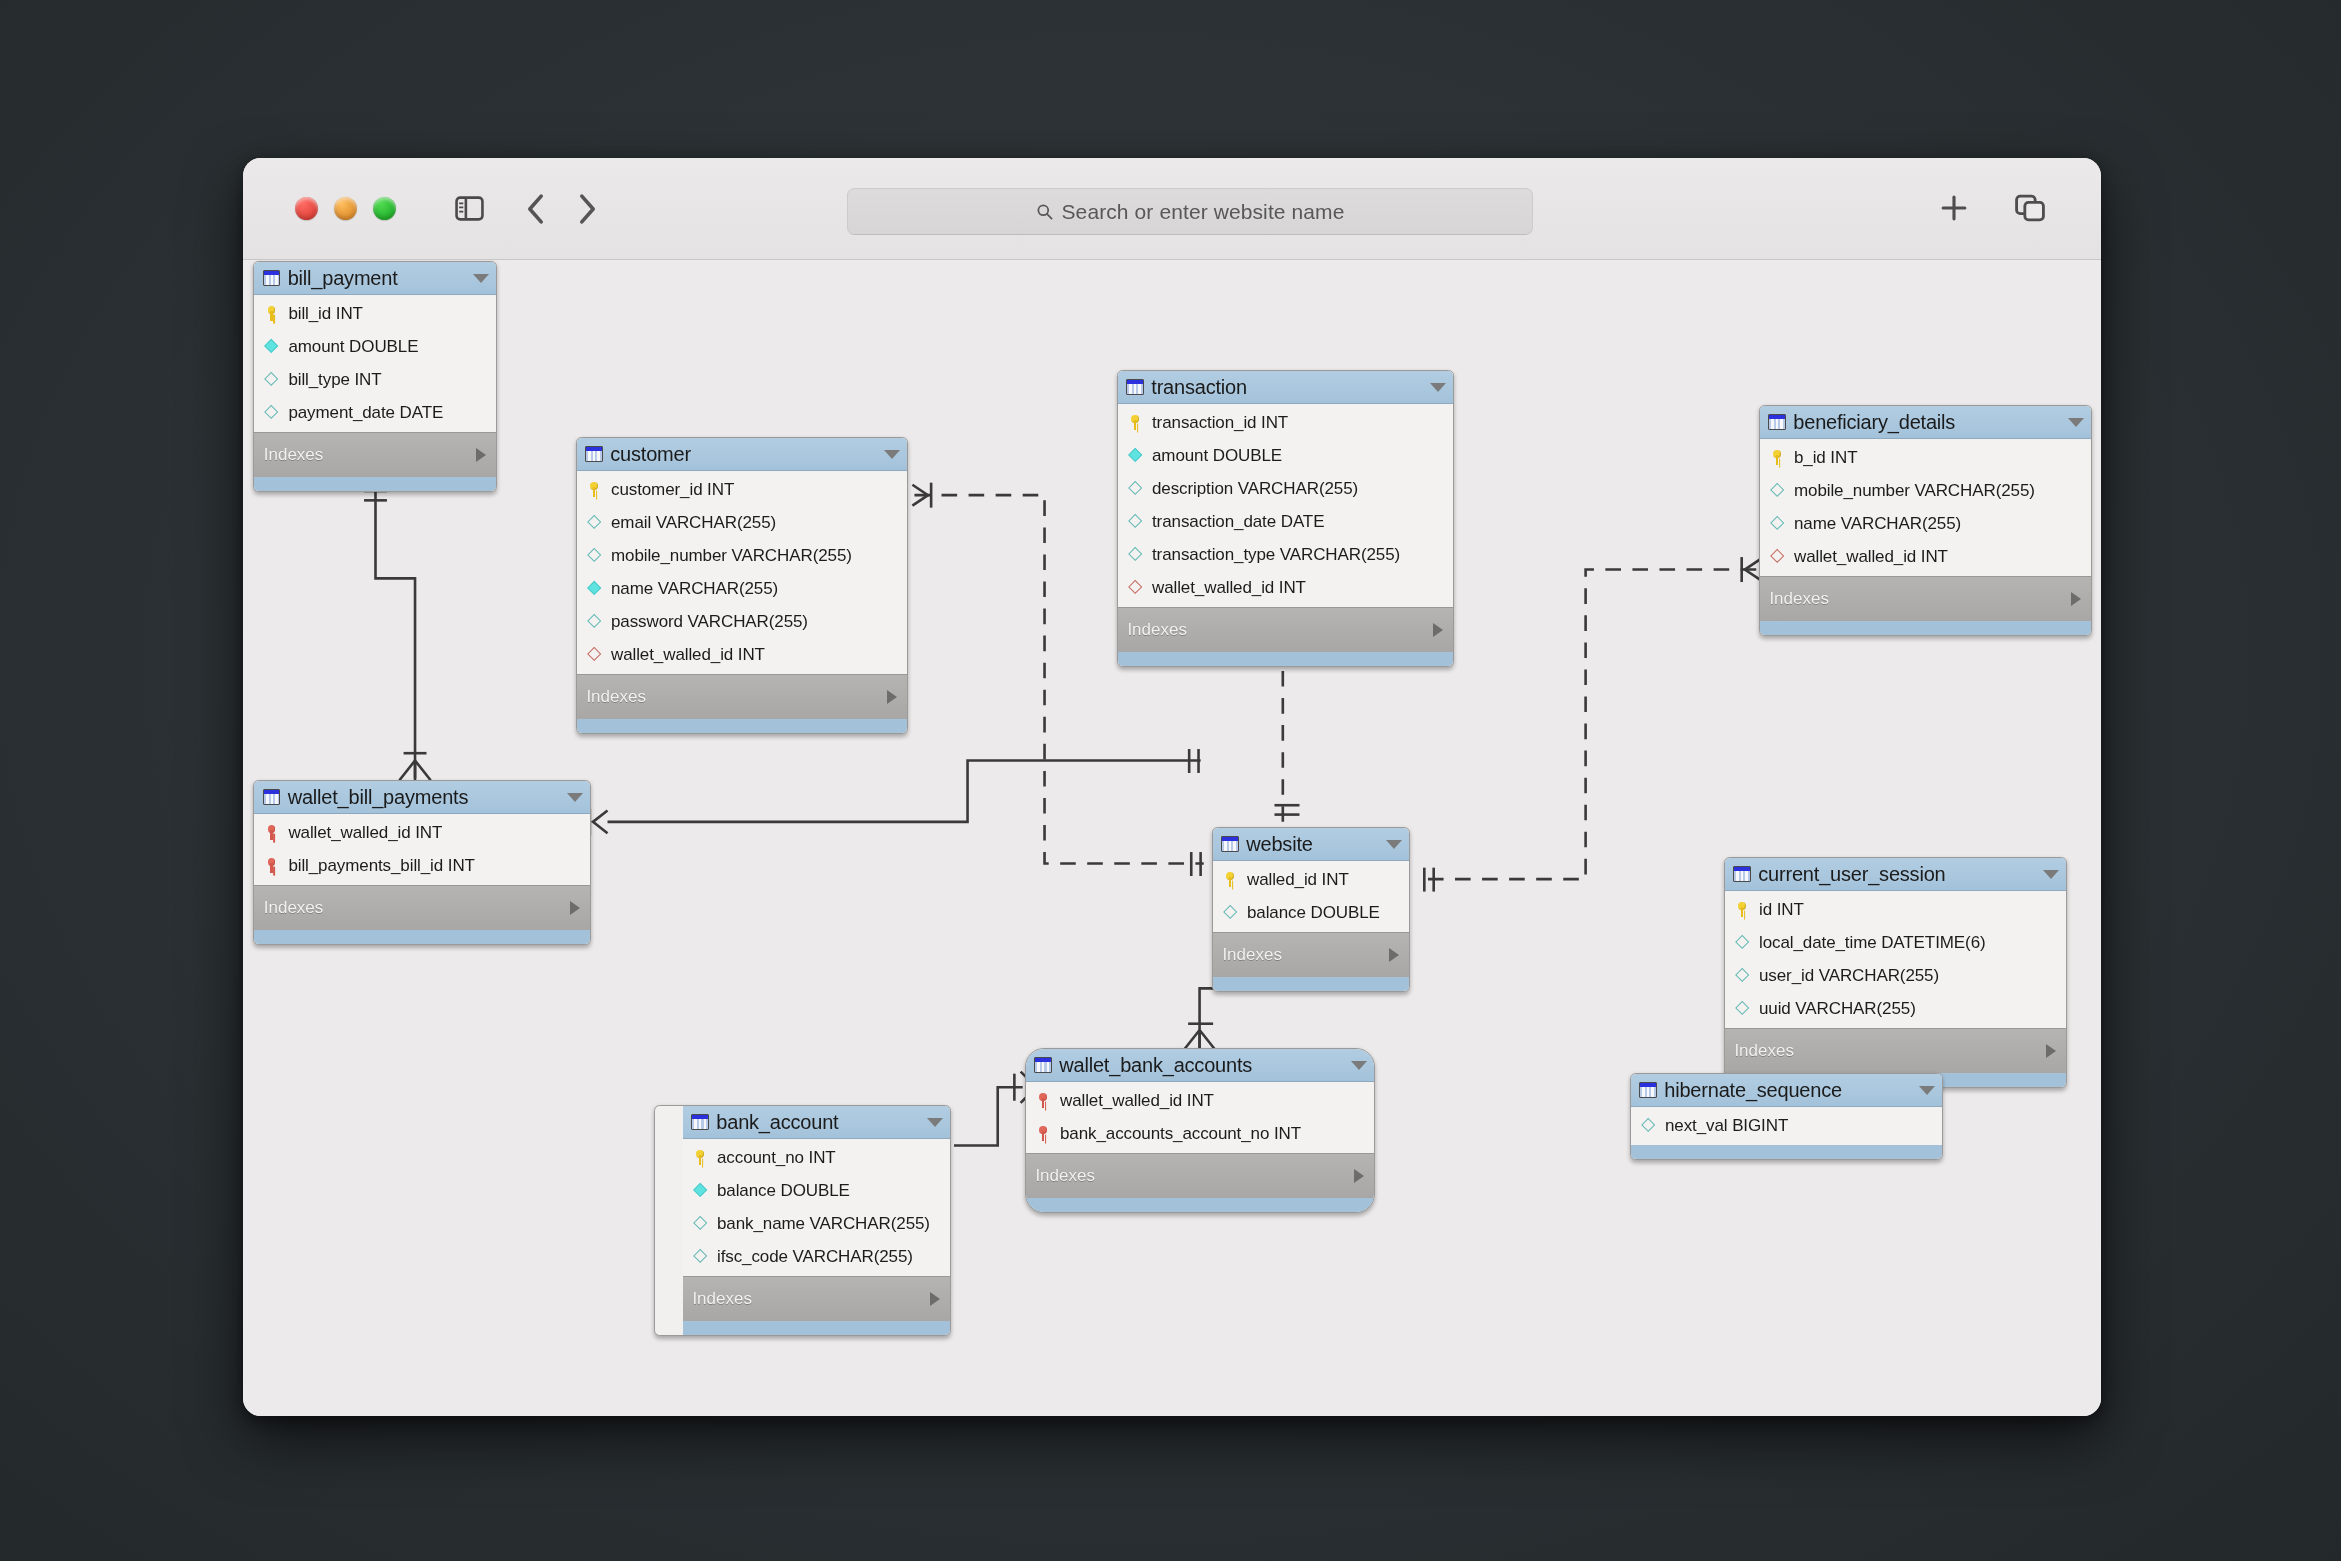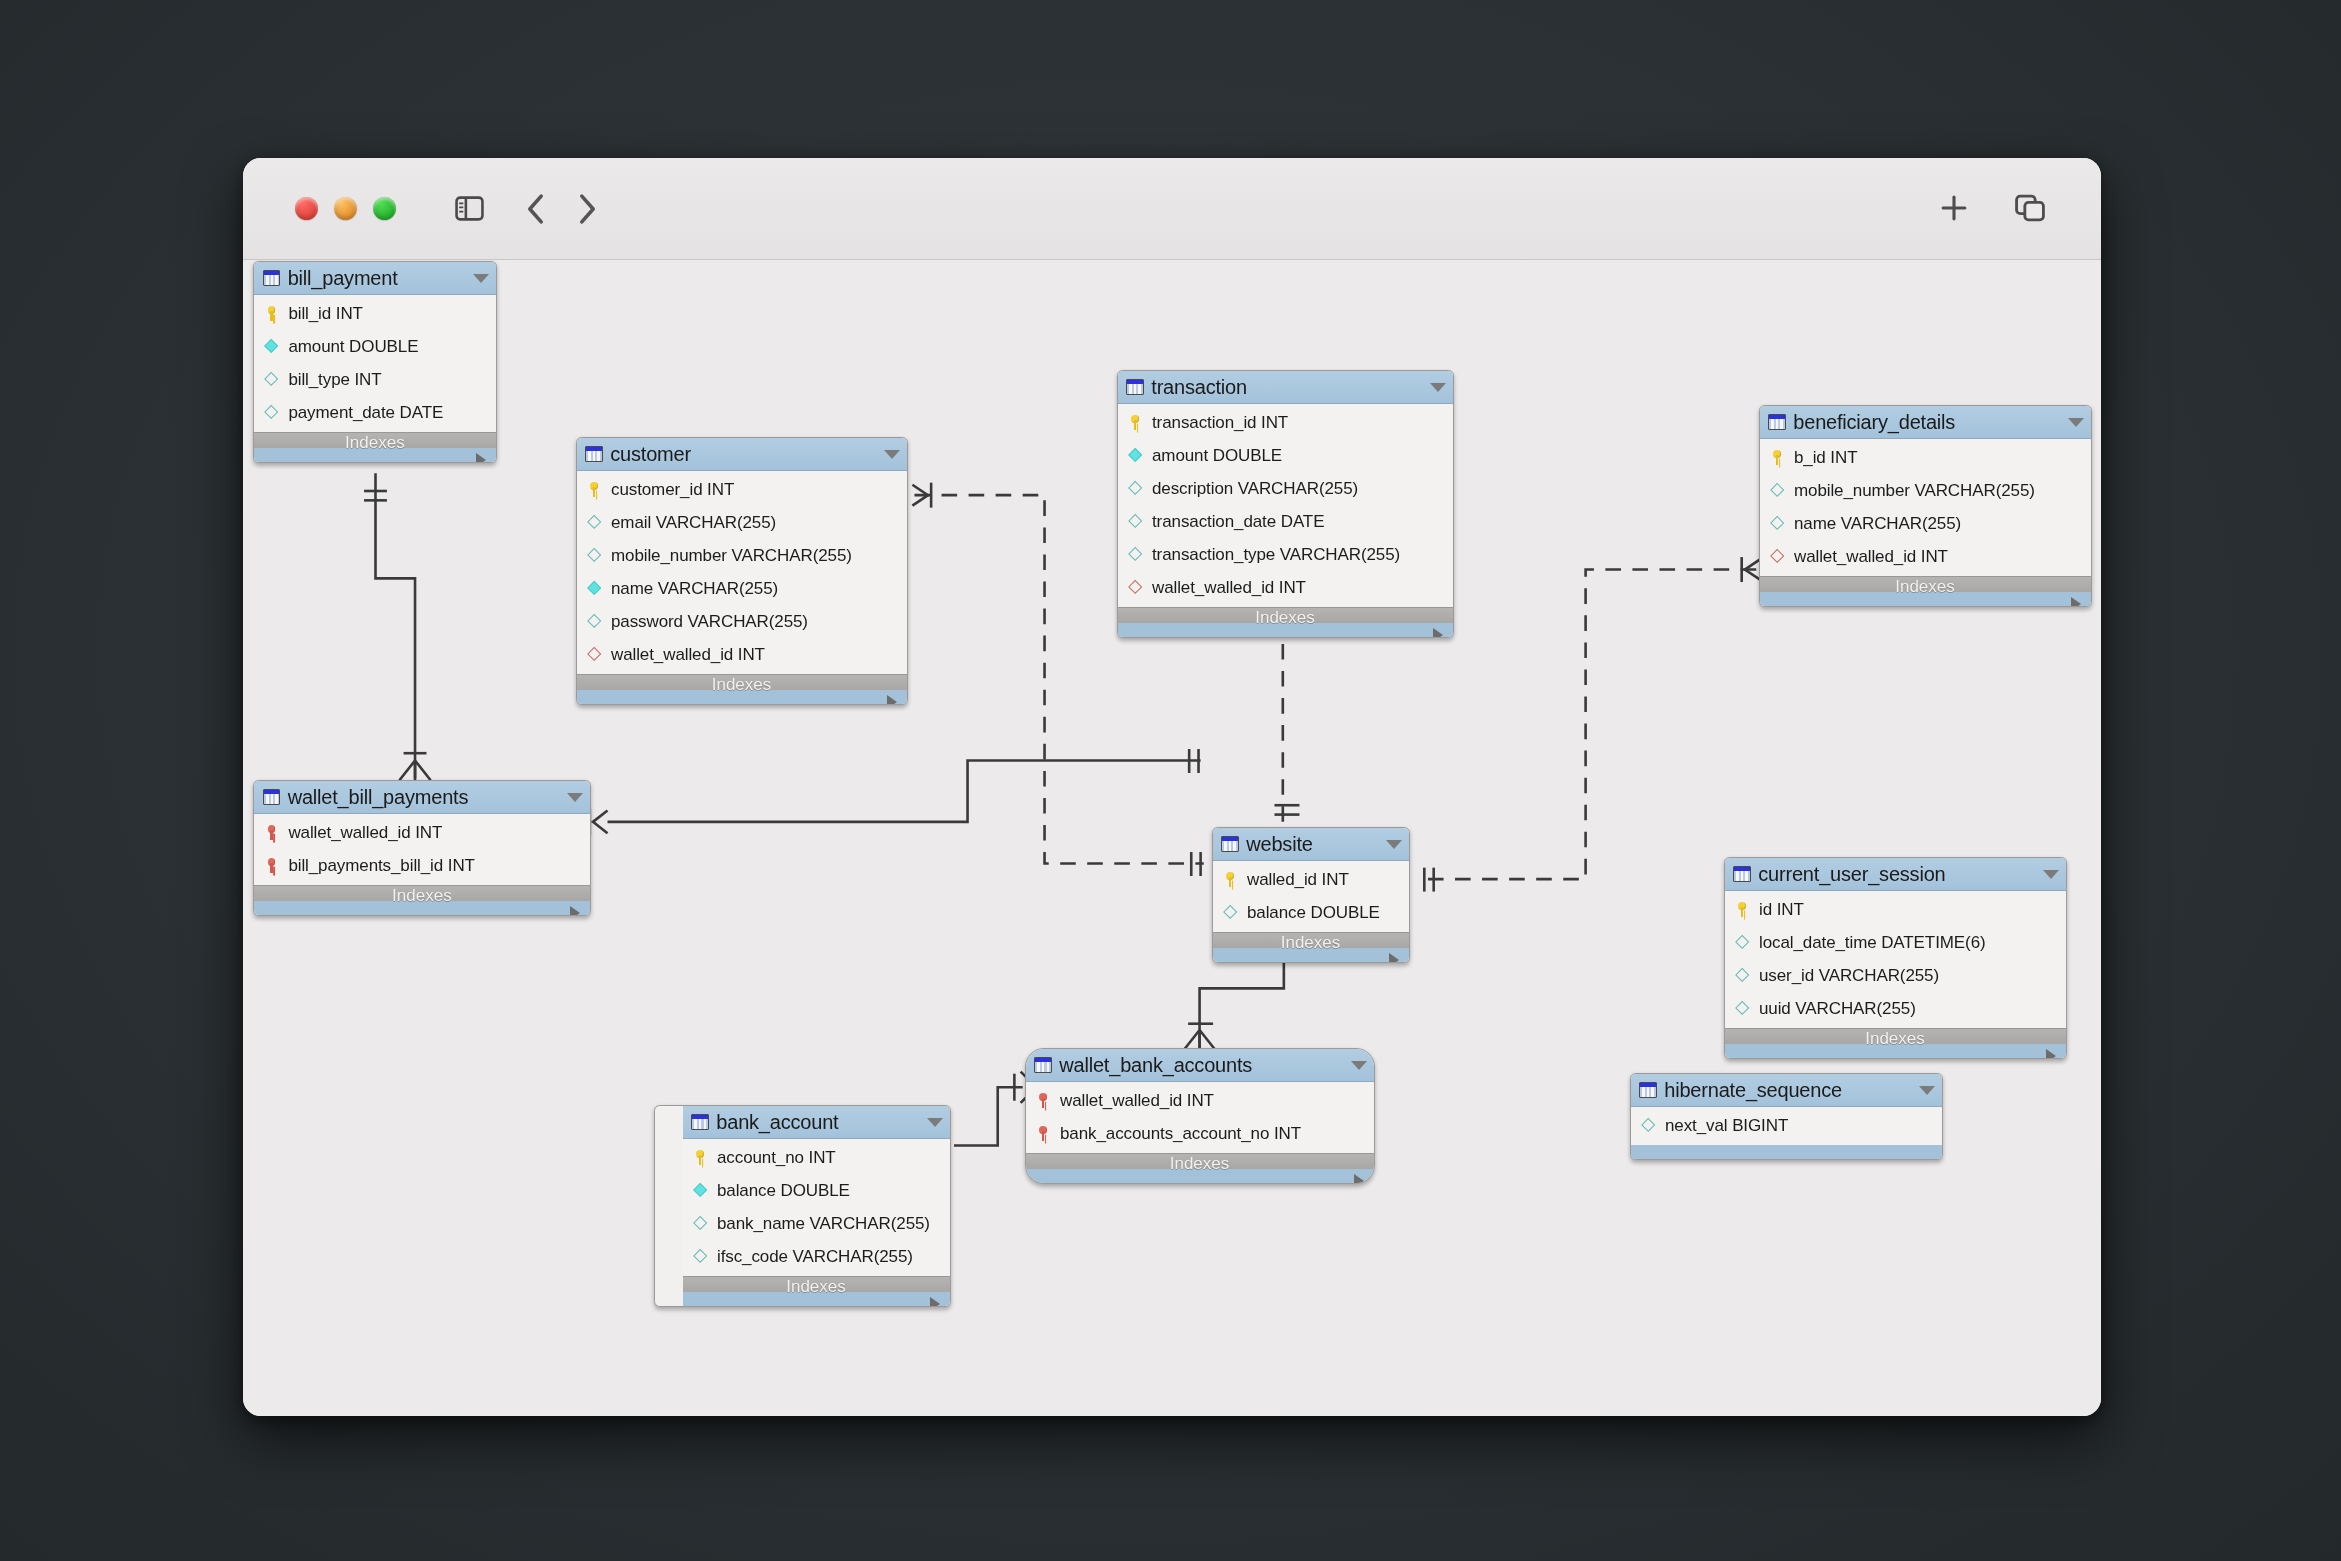--- a/index.html
+++ b/index.html
@@ -188,25 +188,24 @@
     width: 10.4px; height: 10.4px;
     transform: rotate(45deg);
     border: 1.3px solid;
   }
   .dia-teal-filled { border-color: #4ec9c9; background: #5fe3e0; }
   .dia-teal        { border-color: #63b9b4; background: transparent; }
   .dia-red         { border-color: #c76a60; background: transparent; }
 
   .er-indexes {
     display: flex; align-items: center;
-    height: 16px;
+    height: 45px;
     padding: 0 10.4px 0 9.4px;
     background: linear-gradient(180deg, #b6b4b2 0%, #a9a7a5 100%);
     border-top: 0.5px solid #9a9896;
-    flex-direction: column;
   }
   .idx-label {
     font-size: 17px; color: #f2f1f0;
     text-shadow: 0 0.5px 0.5px rgba(0,0,0,.25);
   }
   .caret-right {
     margin-left: auto;
     width: 0; height: 0;
     border-top: 7.8px solid transparent;
     border-bottom: 7.8px solid transparent;
@@ -244,20 +243,27 @@
           <polyline points="31,6 9,31 31,56" fill="none" stroke="#555" stroke-width="7" stroke-linecap="round" stroke-linejoin="round"></polyline>
         </svg>
       </div>
 
       <div class="tb-btn" id="nav-forward">
         <svg class="chev" width="21" height="32" viewBox="0 0 40 62">
           <polyline points="9,6 31,31 9,56" fill="none" stroke="#555" stroke-width="7" stroke-linecap="round" stroke-linejoin="round"></polyline>
         </svg>
       </div>
 
+      <div id="address-bar">
+        <svg width="17.7" height="17.7" viewBox="0 0 34 34">
+          <circle cx="14" cy="14" r="9.5" fill="none" stroke="#58585a" stroke-width="3.4"></circle>
+          <line x1="21" y1="21" x2="30" y2="30" stroke="#58585a" stroke-width="3.4" stroke-linecap="round"></line>
+        </svg>
+        <span id="address-bar-placeholder">Search or enter website name</span>
+      </div>
 
       <div id="toolbar-right">
         <div class="tb-btn">
           <svg width="30" height="30" viewBox="0 0 58 58">
             <line x1="29" y1="8" x2="29" y2="50" stroke="#4e4e4e" stroke-width="6" stroke-linecap="round"></line>
             <line x1="8" y1="29" x2="50" y2="29" stroke="#4e4e4e" stroke-width="6" stroke-linecap="round"></line>
           </svg>
         </div>
         <div class="tb-btn">
           <svg width="32" height="30" viewBox="0 0 62 58">

